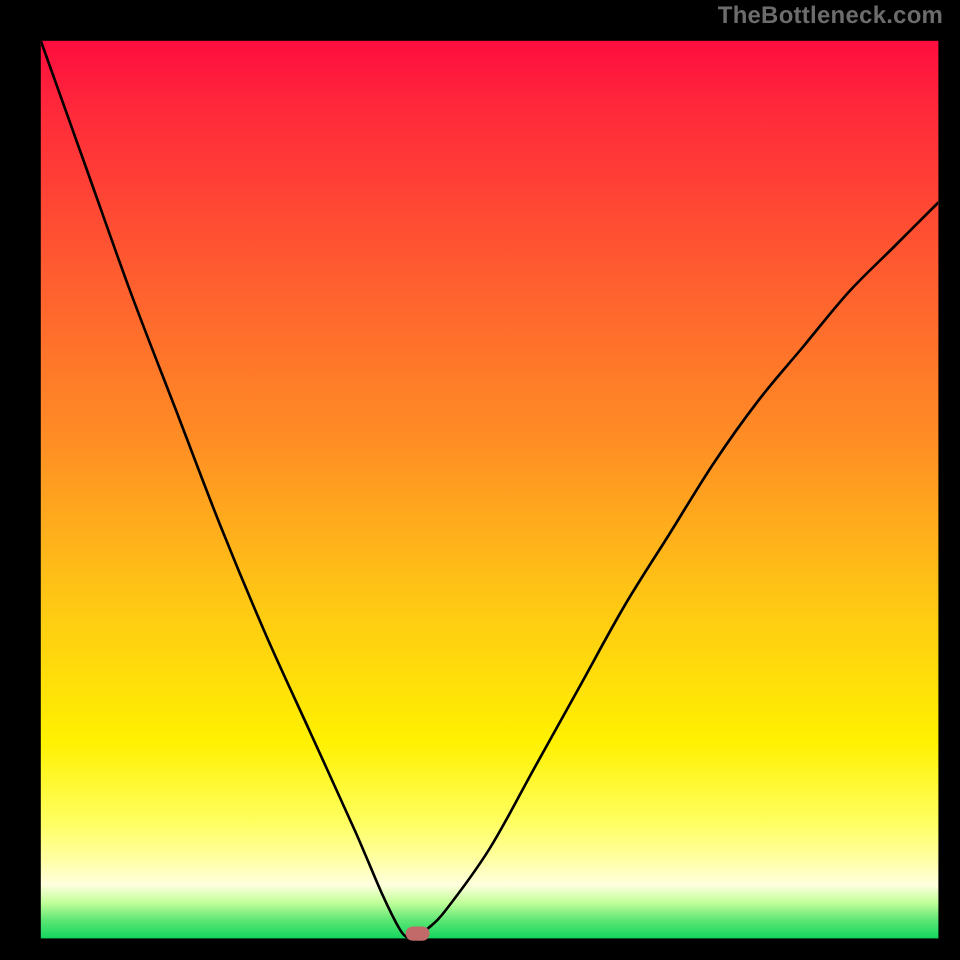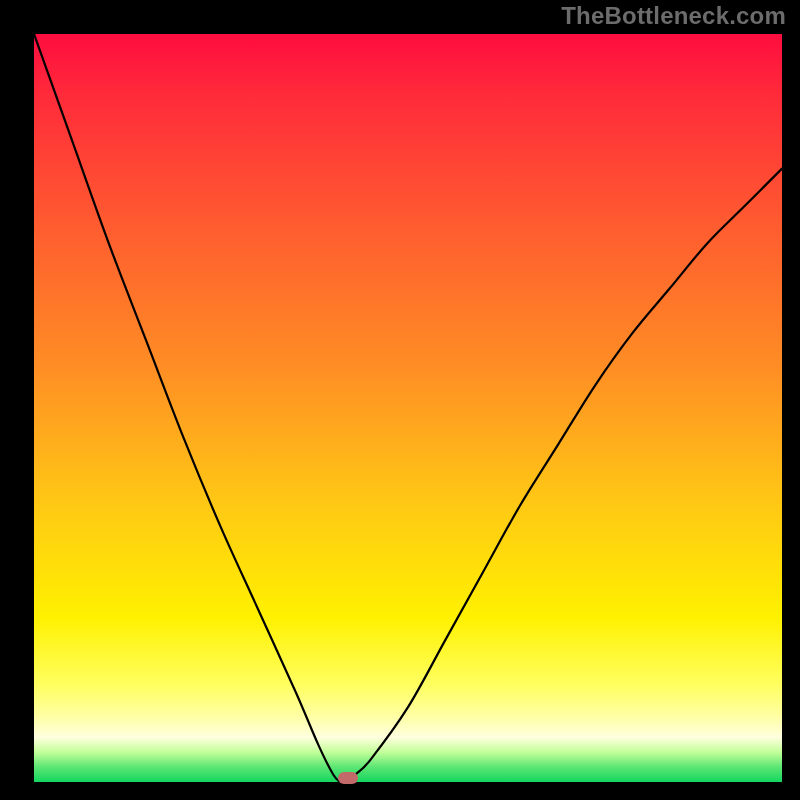--- a/index.html
+++ b/index.html
@@ -53,21 +53,21 @@
     height: 12px;
     border-radius: 6px;
     background: #C26A69;
     transform: translate(-50%, -50%);
   }
   .watermark {
     position: absolute;
     top: 2px;
     right: 14px;
     font-family: Arial, Helvetica, sans-serif;
-    font-size: 24px;
+    font-size: 20px;
     font-weight: 600;
     color: #6c6c6c;
     letter-spacing: 0.2px;
   }
 </style>
 </head>
 <body>
 
 <div class="frame">
   <div class="plot-area">

